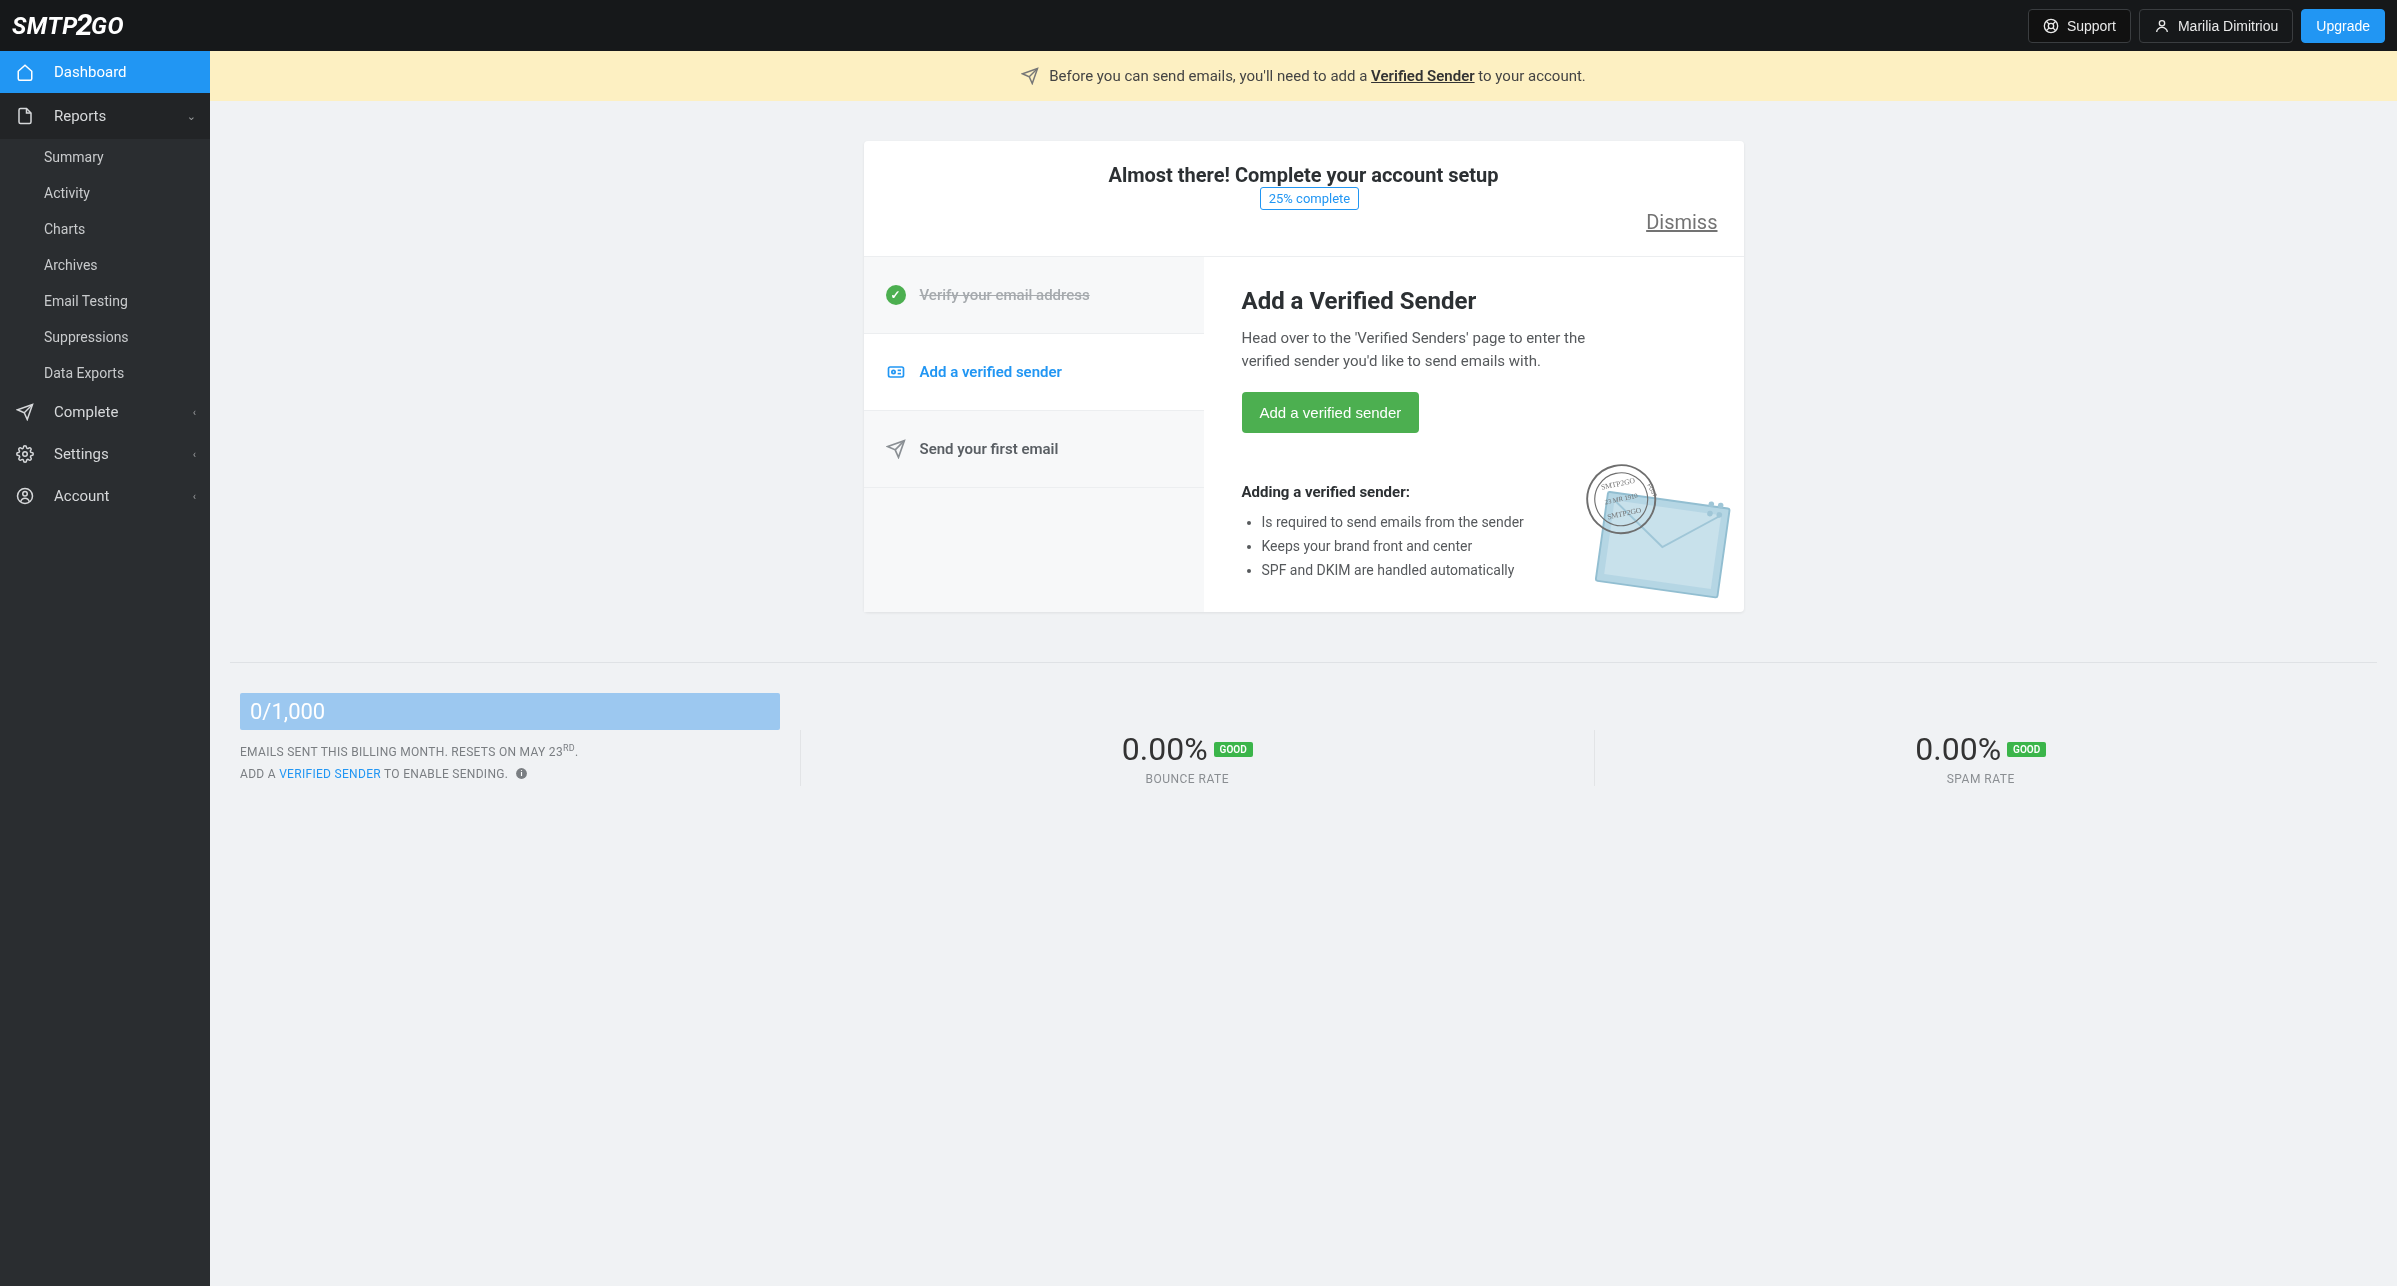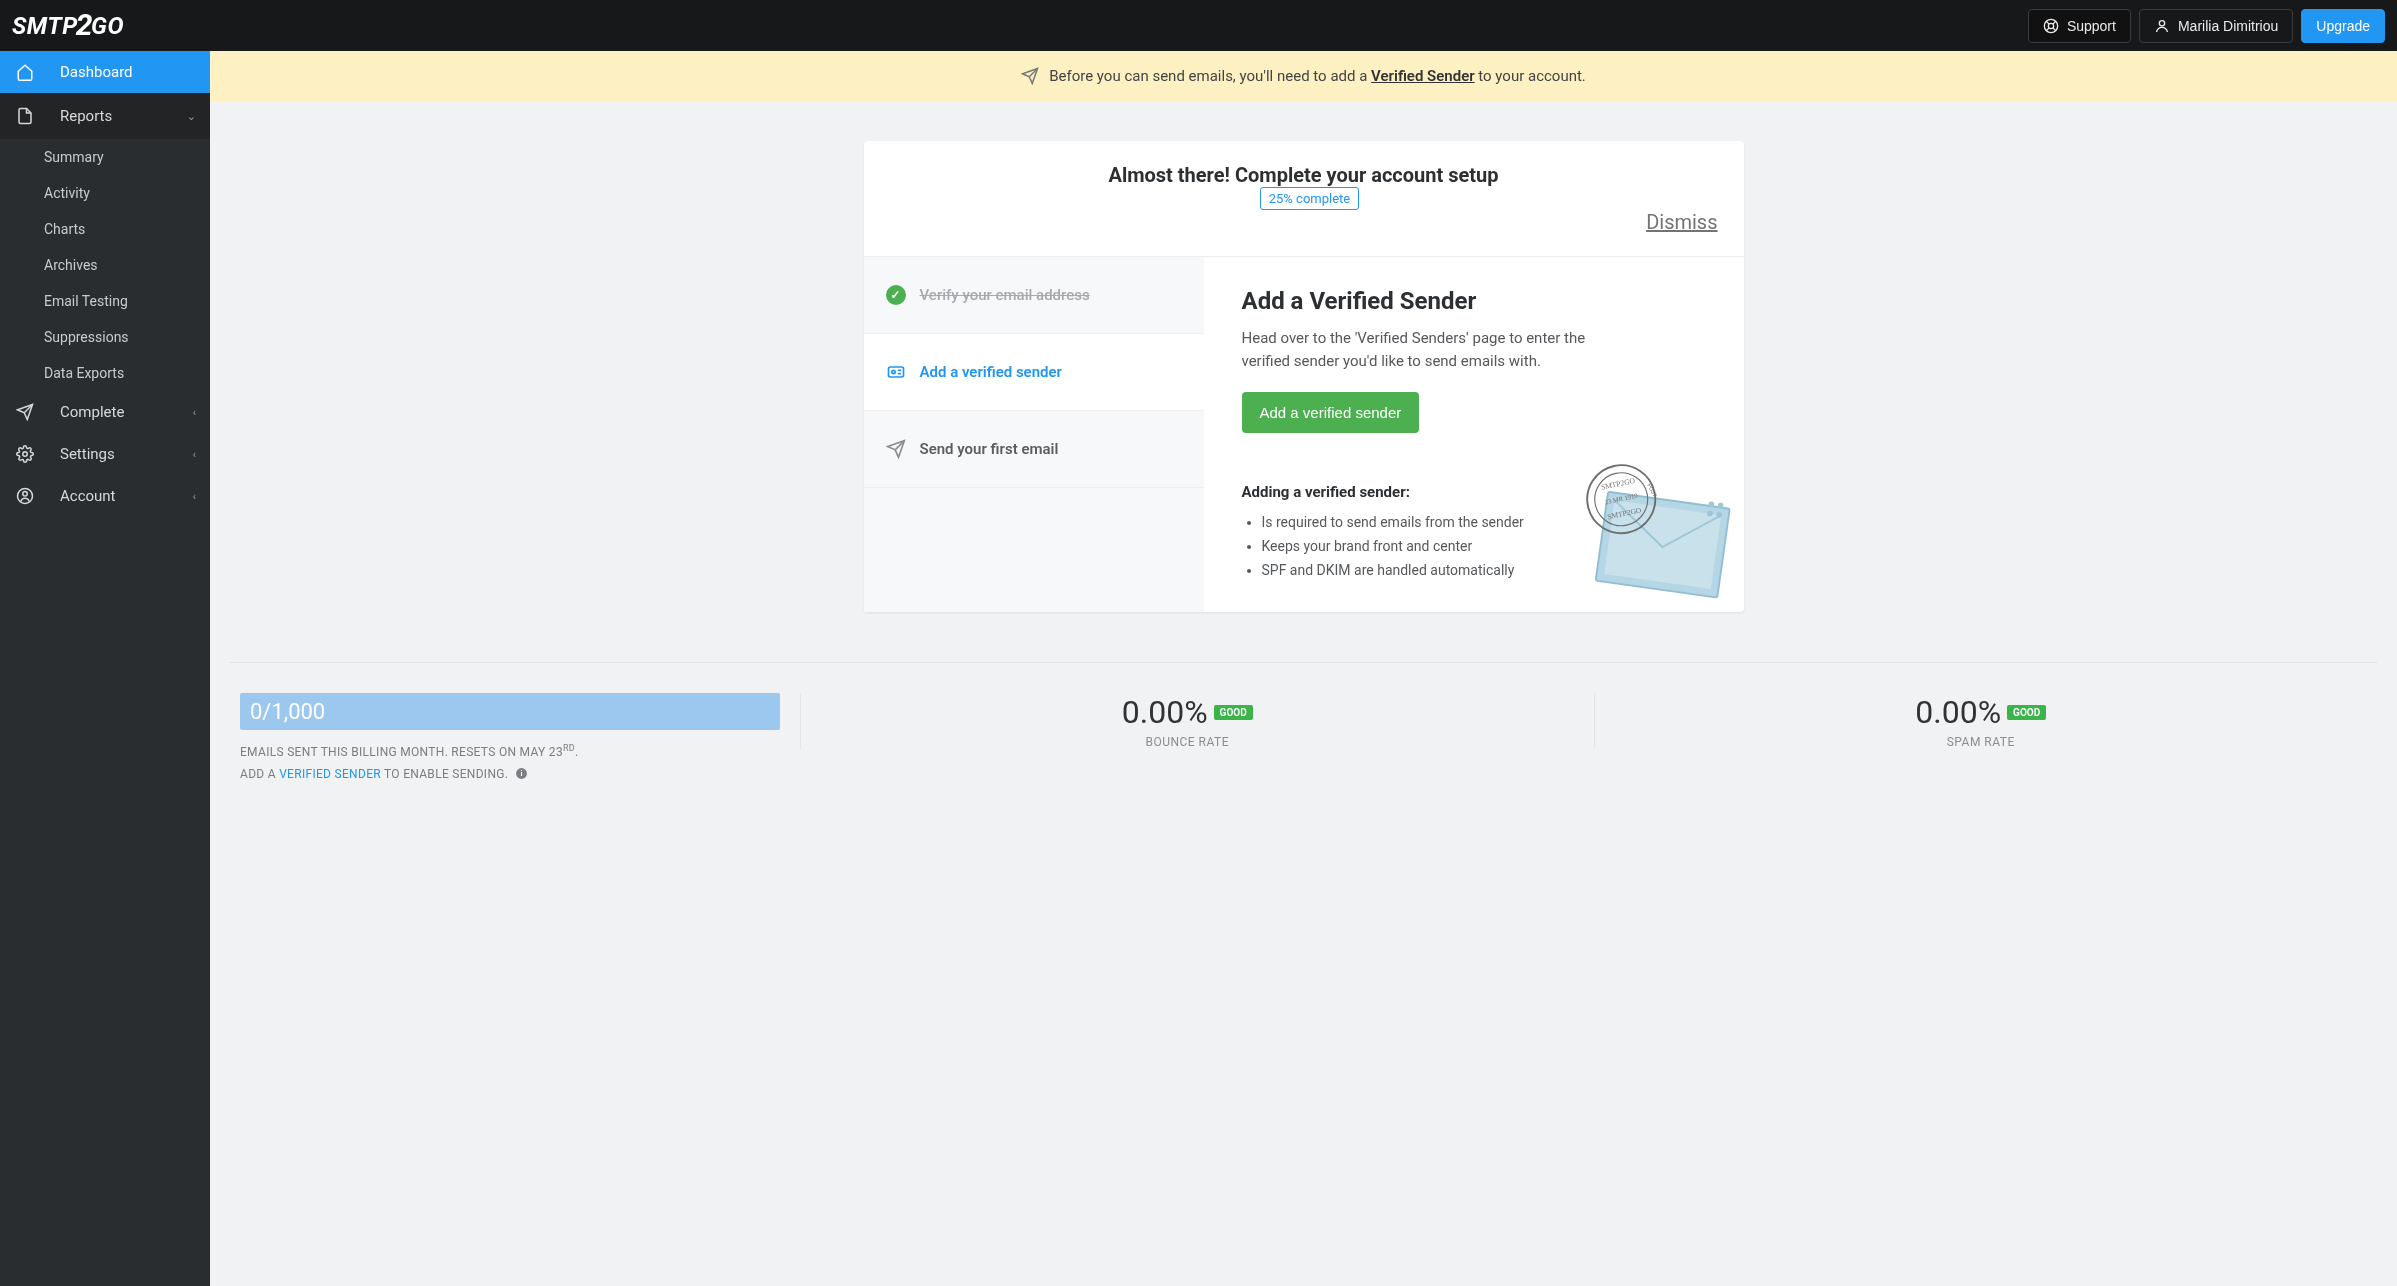--- a/index.html
+++ b/index.html
@@ -9,21 +9,21 @@
 .logo { color: #fff; font-weight: 700; font-size: 24px; letter-spacing: 0.5px; display: flex; align-items: center; font-style: italic; }
 .logo .two { font-size: 30px; position: relative; top: -1px; margin: 0 -2px; }
 .topbar-spacer { flex: 1; }
 .topbar-btn { background: transparent; border: 1px solid #3a3d40; color: #eaeaea; padding: 8px 14px; border-radius: 4px; margin-left: 8px; cursor: pointer; font-size: 14px; display: inline-flex; align-items: center; gap: 8px; }
 .topbar-btn.support { background: #111; }
 .topbar-btn.user { }
 .topbar-btn.upgrade { background: #2196f3; border-color: #2196f3; color: #fff; }
 
 .layout { display: flex; min-height: calc(100vh - 51px); }
 .sidebar { width: 210px; background: #2a2d30; color: #d6d8da; flex-shrink: 0; }
-.side-item { display: flex; align-items: center; padding: 12px 16px; font-size: 15px; cursor: pointer; gap: 26px; position: relative; }
+.side-item { display: flex; align-items: center; padding: 12px 16px; font-size: 15px; cursor: pointer; gap: 20px; position: relative; }
 .side-item.active { background: #2196f3; color: #fff; }
 .side-item.section { background: #222426; padding: 14px 16px; }
 .side-sub { padding: 10px 16px 10px 44px; font-size: 14px; cursor: pointer; color: #c8cacc; }
 .side-caret { position: absolute; right: 14px; font-size: 11px; color: #9a9c9e; }
 
 .main { flex: 1; display: flex; flex-direction: column; }
 
 .banner { background: #fdf0c2; display: flex; align-items: center; justify-content: center; padding: 16px; font-size: 15px; color: #444; gap: 10px; }
 .banner a { color: #333; text-decoration: underline; font-weight: 600; }
 
@@ -46,21 +46,21 @@
 
 .setup-detail { flex: 1; padding: 30px 30px 30px 38px; position: relative; overflow: hidden; }
 .detail-title { font-size: 24px; font-weight: 700; color: #2c3033; margin-bottom: 12px; }
 .detail-desc { font-size: 15px; color: #56595c; line-height: 1.5; margin-bottom: 20px; max-width: 380px; }
 .btn-green { background: #4caf50; color: #fff; border: none; padding: 12px 18px; border-radius: 4px; font-size: 15px; cursor: pointer; }
 .detail-sub { margin-top: 50px; }
 .detail-sub-title { font-weight: 700; font-size: 15px; color: #2c3033; margin-bottom: 10px; }
 .detail-list { list-style: disc; padding-left: 20px; font-size: 14px; color: #56595c; line-height: 1.7; }
 .stamp { position: absolute; right: -10px; bottom: -10px; width: 190px; height: 170px; opacity: 0.85; }
 
-.bottom-bar { border-top: 1px solid #dfe2e5; margin-top: 50px; padding: 30px 10px 20px 10px; display: flex; align-items: flex-start; gap: 20px; }
+.bottom-bar { border-top: 1px solid #dfe2e5; margin-top: 50px; padding: 30px 10px 20px 10px; display: flex; align-items: flex-end; gap: 20px; }
 .usage-col { width: 540px; }
 .usage-bar { background: #9cc8f0; color: #fff; font-size: 22px; padding: 6px 10px; border-radius: 2px; margin-bottom: 10px; }
 .usage-sub { font-size: 12px; color: #7a7e82; letter-spacing: 0.3px; line-height: 1.8; }
 .usage-sub sup { font-size: 9px; }
 .usage-sub a { color: #2196f3; text-decoration: none; }
 .metric-col { flex: 1; border-left: 1px solid #e2e4e6; display: flex; flex-direction: column; align-items: center; padding: 0 10px; }
 .metric-row { display: flex; align-items: flex-start; gap: 6px; }
 .metric-val { font-size: 32px; color: #333; font-weight: 400; }
 .metric-badge { background: #3bb54a; color: #fff; font-size: 10px; padding: 2px 6px; border-radius: 2px; font-weight: 600; position: relative; top: 12px; }
 .metric-label { font-size: 12px; color: #8a8e92; letter-spacing: 0.5px; margin-top: 4px; }

